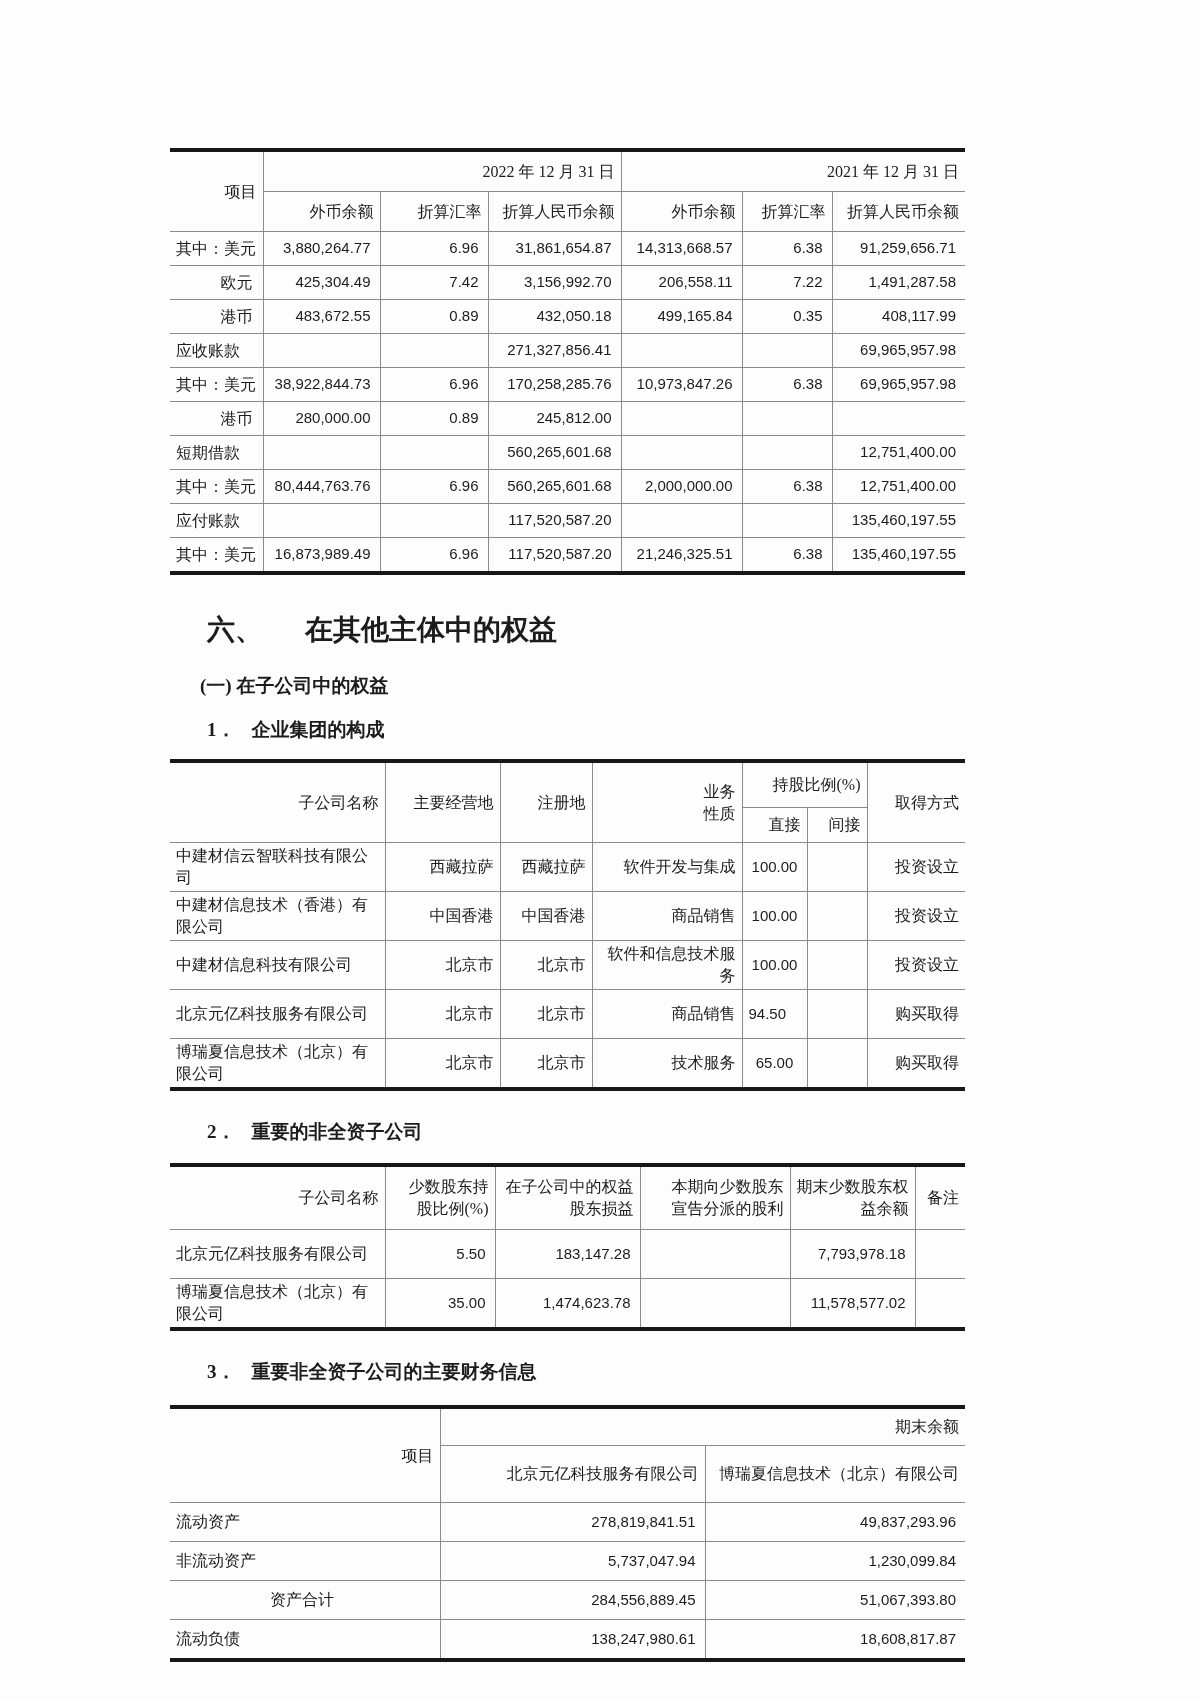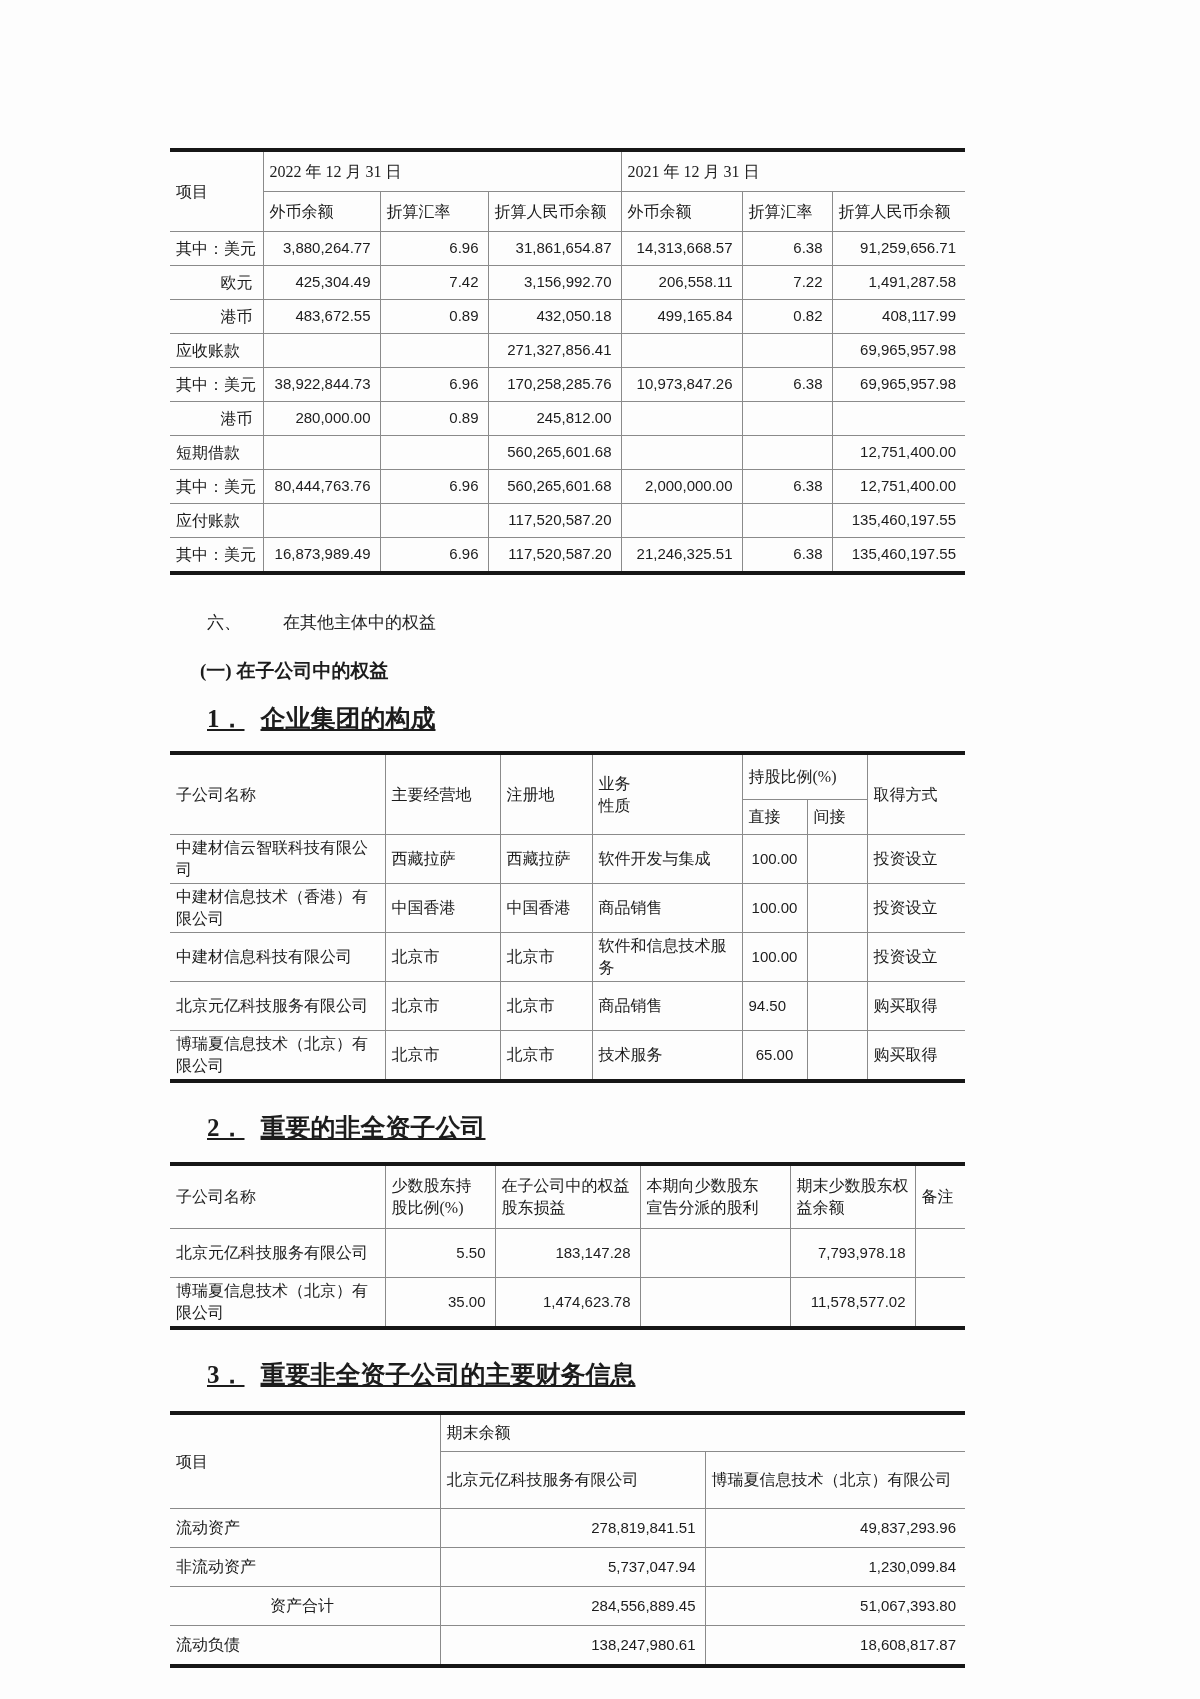--- a/index.html
+++ b/index.html
@@ -8,21 +8,21 @@
     font-family:"Liberation Serif","DejaVu Serif",serif; color:#1c1c1c;
     overflow:hidden;
   }
   .content { position:absolute; left:170px; top:148px; width:795px; }
 
   
   .tbl-wrap { border-top:4px solid #171717; border-bottom:4px solid #171717; }
   table { border-collapse:collapse; width:100%; table-layout:fixed; border:hidden; }
   td { border:1px solid #8a8a8a; padding:2px 6px; font-size:16px; line-height:1.35;
        vertical-align:middle; overflow:hidden; }
-  .c   { text-align:left; }
+  .c   { text-align:right; }
   .l   { text-align:left; }
   .r   { text-align:right; padding-right:10px; }
   .num { text-align:right; padding-right:9px;
          font-family:"Liberation Sans","DejaVu Sans",sans-serif; font-size:15px; }
   .pre { white-space:pre-line; }
 
   
   .t1 td { height:29px; }
   .t1 tr.hdr td { height:35px; }
 
@@ -35,24 +35,24 @@
   .t3 td { height:44px; }
   .t3 tr.hdr td { height:58px; }
 
   
   .t4 td { height:34px; }
   .t4 tr.hdr1 td { height:32px; }
   .t4 tr.hdr2 td { height:52px; }
   .indent { padding-left:100px; }
 
   
-  .h-main { margin:36px 0 0 37px; font-size:17px; font-weight:normal; }
+  .h-main { margin:36px 0 0 37px; font-size:28px; font-weight:bold; }
   .h-main .gap { display:inline-block; width:42px; }
   .h-sub  { margin:24px 0 0 30px; font-size:19px; font-weight:bold; }
-  .h-item { margin:18px 0 0 37px; font-size:25px; font-weight:bold;text-decoration:underline; }
+  .h-item { margin:18px 0 0 37px; font-size:19px; font-weight:bold; }
   .h-item .gap { display:inline-block; width:16px; }
   .mt-t2 { margin-top:16px; }
   .mt-t3 { margin-top:18px; }
   .mt-t4 { margin-top:20px; }
   .h-item.sp { margin-top:28px; }
 </style>
 </head>
 <body>
 
 <div class="page">
@@ -100,21 +100,21 @@
           <td class="num">206,558.11</td>
           <td class="num">7.22</td>
           <td class="num">1,491,287.58</td>
         </tr>
         <tr>
           <td class="r">港币</td>
           <td class="num">483,672.55</td>
           <td class="num">0.89</td>
           <td class="num">432,050.18</td>
           <td class="num">499,165.84</td>
-          <td class="num">0.82</td>
+          <td class="num">0.35</td>
           <td class="num">408,117.99</td>
         </tr>
         <tr>
           <td class="l">应收账款</td>
           <td class="num"></td>
           <td class="num"></td>
           <td class="num">271,327,856.41</td>
           <td class="num"></td>
           <td class="num"></td>
           <td class="num">69,965,957.98</td>

